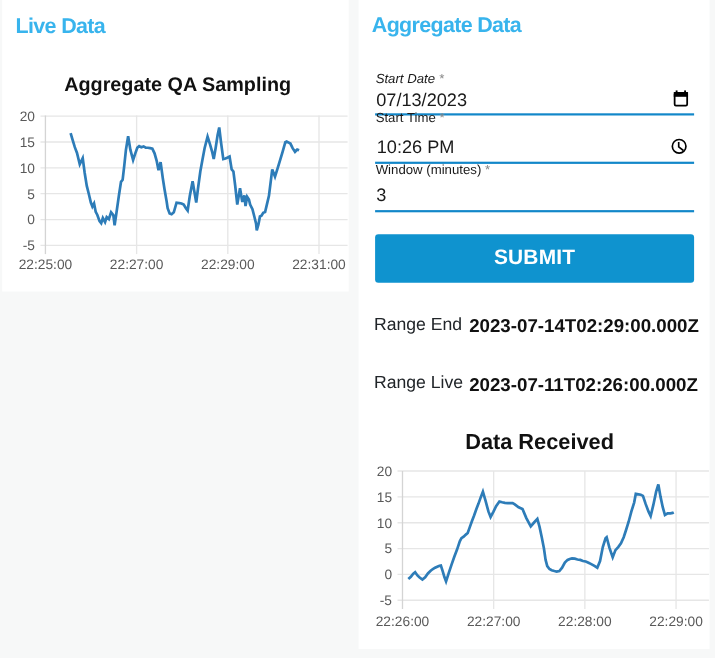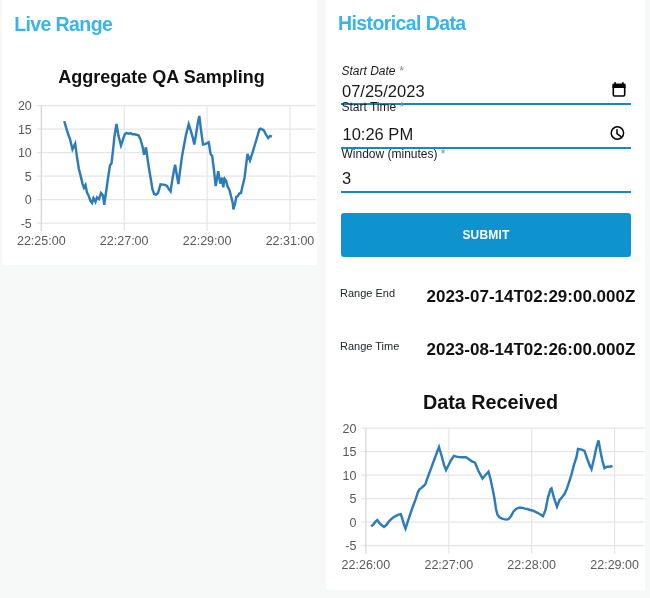--- a/index.html
+++ b/index.html
@@ -7,50 +7,50 @@
   .card{position:absolute;background:#fff;}
   #cardL{left:2px;top:0;width:315px;height:265px;}
   #cardR{left:326px;top:0;width:318.5px;height:590px;}
   .hd{position:absolute;font-weight:bold;font-size:19.5px;letter-spacing:-0.6px;color:#38b4ed;}
   #hd1{left:14.2px;top:13.2px;}
   #hd2{left:338px;top:12.2px;}
   .lbl{position:absolute;font-size:12px;color:#1b1b1b;}
   .lbl .ast{color:#8a8a8a;}
   .val{position:absolute;font-size:16.5px;color:#1a1a1a;}
   .ul{position:absolute;left:341px;width:290px;height:1.7px;background:#1287c9;}
-  #btn{position:absolute;left:341px;top:212.5px;width:290px;height:44.8px;background:#0f93cf;border-radius:3px;color:#fff;font-weight:bold;font-size:12px;letter-spacing:0.2px;text-align:center;line-height:44.5px;}
-  .rlbl{position:absolute;font-size:11px;color:#212529;}
+  #btn{position:absolute;left:341px;top:212.5px;width:290px;height:44.8px;background:#0f93cf;border-radius:3px;color:#fff;font-weight:bold;font-size:19px;letter-spacing:0.2px;text-align:center;line-height:44.5px;}
+  .rlbl{position:absolute;font-size:16px;color:#212529;}
   .rval{position:absolute;font-size:17px;font-weight:bold;color:#111;}
   svg{position:absolute;left:0;top:0;}
 </style>
 </head>
 <body>
 <div class="card" id="cardL"></div>
 <div class="card" id="cardR"></div>
-<div class="hd" id="hd1">Live Range</div>
-<div class="hd" id="hd2">Historical Data</div>
+<div class="hd" id="hd1">Live Data</div>
+<div class="hd" id="hd2">Aggregate Data</div>
 
 <div class="lbl" style="left:341.5px;top:63.5px;font-style:italic;">Start Date <span class="ast">*</span></div>
-<div class="val" style="left:342px;top:82px;">07/25/2023</div>
+<div class="val" style="left:342px;top:82px;">07/13/2023</div>
 <div class="ul" style="top:103px;"></div>
 
 <div class="lbl" style="left:341.5px;top:100px;">Start Time <span class="ast">*</span></div>
 <div class="val" style="left:342.5px;top:125px;text-align:center;">10:26 PM</div>
 <div class="ul" style="top:147.2px;"></div>
 
 <div class="lbl" style="left:341.5px;top:147px;">Window (minutes) <span class="ast">*</span></div>
 <div class="val" style="left:342px;top:169px;">3</div>
 <div class="ul" style="top:191.3px;"></div>
 
 <div id="btn">SUBMIT</div>
 
 <div class="rlbl" style="left:340px;top:287px;">Range End</div>
 <div class="rval" style="left:426.5px;top:287.3px;">2023-07-14T02:29:00.000Z</div>
-<div class="rlbl" style="left:340px;top:340px;">Range Time</div>
-<div class="rval" style="left:426.5px;top:340.3px;">2023-08-14T02:26:00.000Z</div>
+<div class="rlbl" style="left:340px;top:340px;">Range Live</div>
+<div class="rval" style="left:426.5px;top:340.3px;">2023-07-11T02:26:00.000Z</div>
 
 <svg width="650" height="598" viewBox="0 0 650 598">
 
   <g id="calicon" stroke="#000" fill="none">
     <path d="M615.1 82.2 v3" stroke-width="1.7"></path>
     <path d="M622.8 82.2 v3" stroke-width="1.7"></path>
     <rect x="613.3" y="84.5" width="11.4" height="11.5" rx="1.2" stroke-width="1.6"></rect>
     <rect x="613.3" y="84.5" width="11.4" height="2.7" fill="#000" stroke-width="1.6"></rect>
   </g>
   <g id="clkicon" stroke="#000" fill="none">

